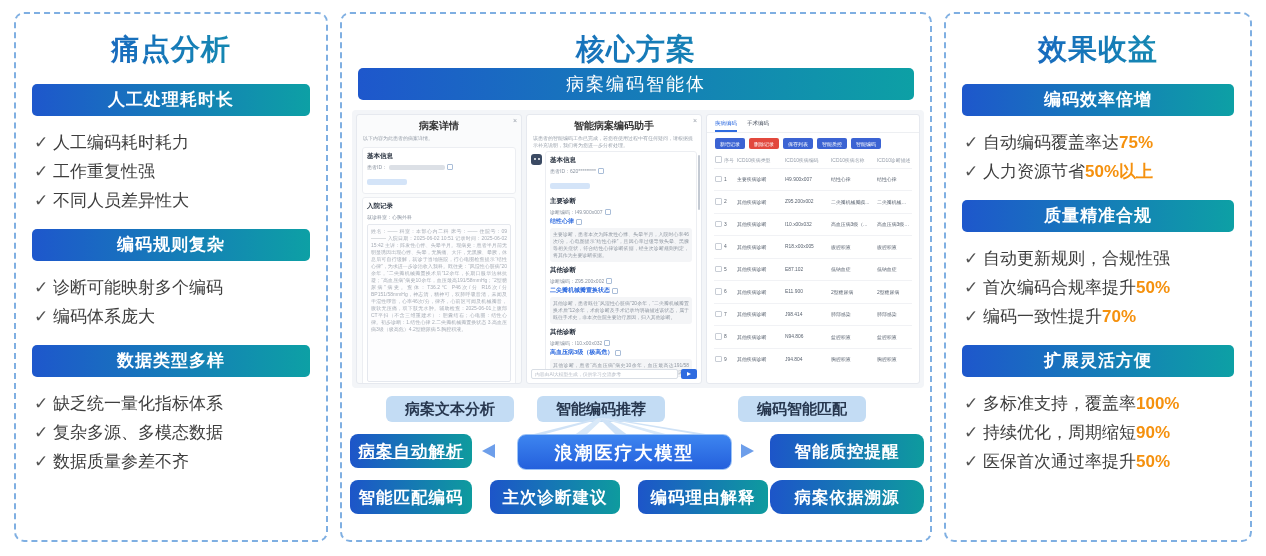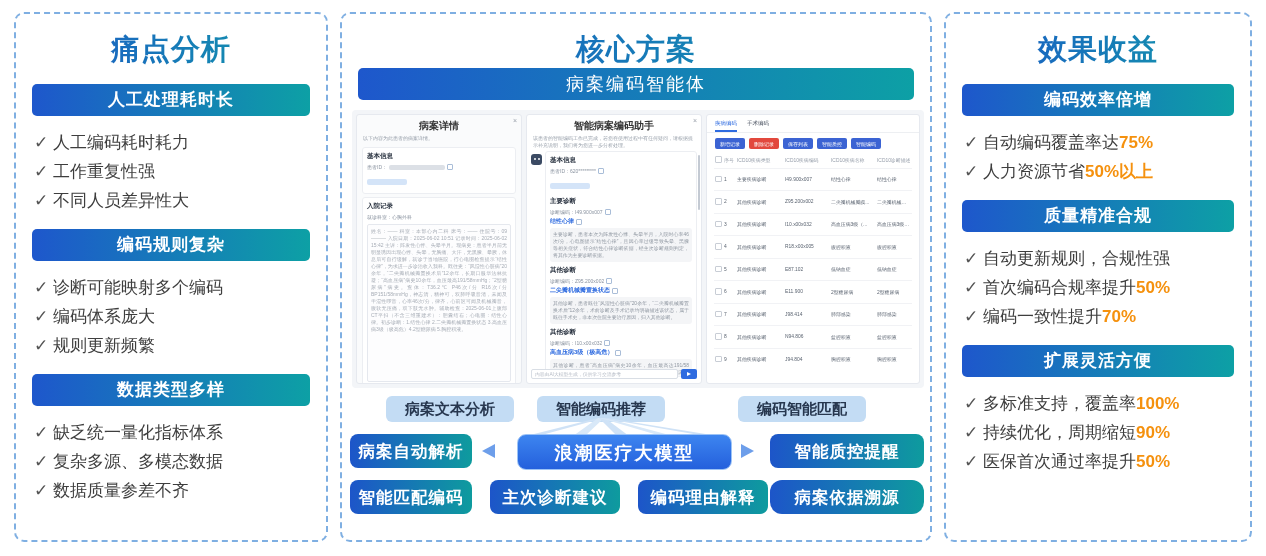--- a/index.html
+++ b/index.html
@@ -96,21 +96,20 @@
   <div class="item">人工编码耗时耗力</div>
       <div class="item">工作重复性强</div>
       <div class="item">不同人员差异性大</div>
     </div>
 
   <div class="banner">编码规则复杂</div>
   <div class="list">
 
   <div class="item">诊断可能映射多个编码</div>
       <div class="item">编码体系庞大</div>
-      <div class="item">规则更新频繁</div>
     </div>
 
   <div class="banner">数据类型多样</div>
   <div class="list">
 
   <div class="item">缺乏统一量化指标体系</div>
       <div class="item">复杂多源、多模态数据</div>
       <div class="item">数据质量参差不齐</div>
     </div>
 </div>
@@ -348,21 +347,21 @@
   <div class="lab" style="left:396px;top:382px;width:128px;">编码智能匹配</div>
 
   <svg class="beams" viewBox="0 0 592 18">
     <polygon points="256,0 262,0 196,18 184,18" fill="#CFE2F6"></polygon>
     <polygon points="256,0 262,0 243,18 231,18" fill="#D8E8F8"></polygon>
     <polygon points="257,0 263,0 287,18 275,18" fill="#CFE2F6"></polygon>
     <polygon points="258,0 264,0 331,18 319,18" fill="#D8E8F8"></polygon>
     <polygon points="259,0 265,0 376,18 363,18" fill="#CFE2F6"></polygon>
   </svg>
 
-  <div class="gbox" style="left:8px;top:420px;width:122px;">病案自动解析</div>
+  <div class="gbox" style="left:8px;top:420px;width:122px;text-decoration:underline;">病案自动解析</div>
   <div class="tri-l"></div>
   <div class="model-box">浪潮医疗大模型</div>
   <div class="tri-r"></div>
   <div class="gbox" style="left:428px;top:420px;width:154px;">智能质控提醒</div>
 
   <div class="gbox" style="left:8px;top:466px;width:122px;">智能匹配编码</div>
   <div class="gbox" style="left:148px;top:466px;width:130px;">主次诊断建议</div>
   <div class="gbox" style="left:288px;top:466px;width:130px;margin-left:8px;">编码理由解释</div>
   <div class="gbox" style="left:428px;top:466px;width:154px;border-radius:12px;">病案依据溯源</div>
 </div>

